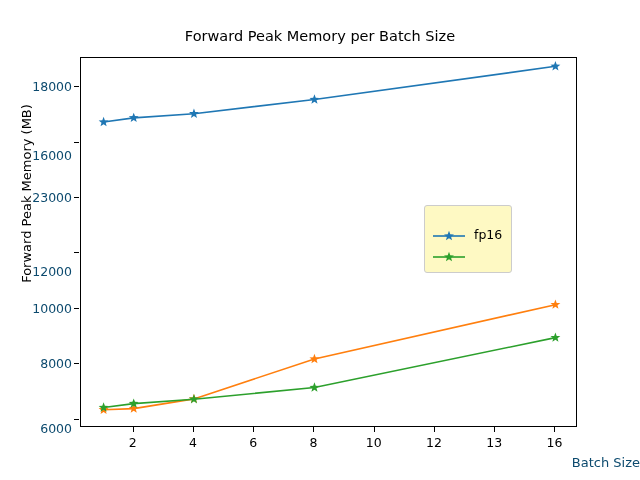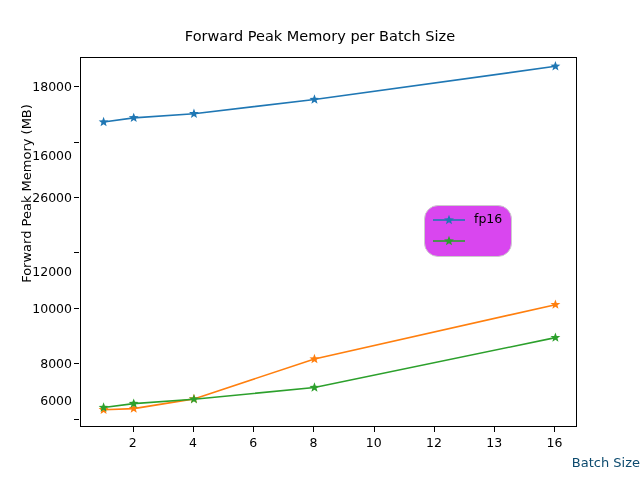--- a/index.html
+++ b/index.html
@@ -46,21 +46,21 @@
     width: 497px;
     height: 370px;
     overflow: visible;
   }
   .tick-label-y {
     position: absolute;
     right: 0;
     width: 60px;
     text-align: right;
     font-size: 12.5px;
-    color: #000000;
+    color: #0c4a6e;
     transform: translateY(-50%);
   }
   .tick-label-x {
     position: absolute;
     top: 0;
     width: 50px;
     margin-left: -25px;
     text-align: center;
     font-size: 12.5px;
     color: #000000;
@@ -96,23 +96,23 @@
     width: 640px;
     text-align: right;
     font-size: 13px;
     color: #0c4a6e;
   }
   #legend {
     position: absolute;
     left: 424px;
     top: 205px;
     border: 1px solid #cccccc;
-    border-radius: 14px;
-    background: #d946ef;
-    padding: 2px 9px 6px 7px;
+    border-radius: 3px;
+    background: #fef9c3;
+    padding: 18px 9px 6px 7px;
     box-sizing: border-box;
   }
   .legend-row {
     display: flex;
     align-items: center;
     height: 21px;
   }
   .legend-swatch {
     width: 34px;
     height: 14px;
@@ -156,29 +156,29 @@
           <polygon points="52.71,340.41 54.00,343.84 57.66,344.00 54.79,346.29 55.77,349.82 52.71,347.79 49.66,349.82 50.64,346.29 47.77,344.00 51.43,343.84" fill="#2ca02c"></polygon>
           <polygon points="112.95,335.98 114.24,339.41 117.90,339.57 115.03,341.85 116.01,345.38 112.95,343.36 109.90,345.38 110.88,341.85 108.01,339.57 111.67,339.41" fill="#2ca02c"></polygon>
           <polygon points="233.44,324.34 234.72,327.77 238.38,327.93 235.52,330.21 236.50,333.74 233.44,331.72 230.38,333.74 231.36,330.21 228.49,327.93 232.16,327.77" fill="#2ca02c"></polygon>
           <polygon points="474.41,274.45 475.69,277.88 479.35,278.04 476.49,280.32 477.47,283.85 474.41,281.83 471.35,283.85 472.33,280.32 469.46,278.04 473.13,277.88" fill="#2ca02c"></polygon>
         </g>
       </svg>
   </div>
 
   <div id="ticks-y">
       <div class="tick-y" style="top: 418.7px;"></div>
-      <div class="tick-label-y" style="top: 400px; left: 12px;">6000</div>
+      <div class="tick-label-y" style="top: 428px; left: 12px;">6000</div>
       <div class="tick-y" style="top: 363.3px;"></div>
       <div class="tick-label-y" style="top: 363.3px; left: 12px;">8000</div>
       <div class="tick-y" style="top: 307.8px;"></div>
       <div class="tick-label-y" style="top: 307.8px; left: 12px;">10000</div>
       <div class="tick-y" style="top: 252.4px;"></div>
       <div class="tick-label-y" style="top: 252.4px; left: 12px; margin-top: 19px;">12000</div>
       <div class="tick-y" style="top: 197px;"></div>
-      <div class="tick-label-y" style="top: 197px; left: 12px;">26000</div>
+      <div class="tick-label-y" style="top: 197px; left: 12px;">23000</div>
       <div class="tick-y" style="top: 141.5px;"></div>
       <div class="tick-label-y" style="top: 155px; left: 12px;">16000</div>
       <div class="tick-y" style="top: 86.1px;"></div>
       <div class="tick-label-y" style="top: 86.1px; left: 12px;">18000</div>
     </div>
   <div id="ticks-x">
       <div class="tick-x" style="left: 132.7px; top: 427px;"></div>
       <div class="tick-label-x" style="left: 132.7px; top: 435px;">2</div>
       <div class="tick-x" style="left: 193px; top: 427px;"></div>
       <div class="tick-label-x" style="left: 193px; top: 435px;">4</div>

